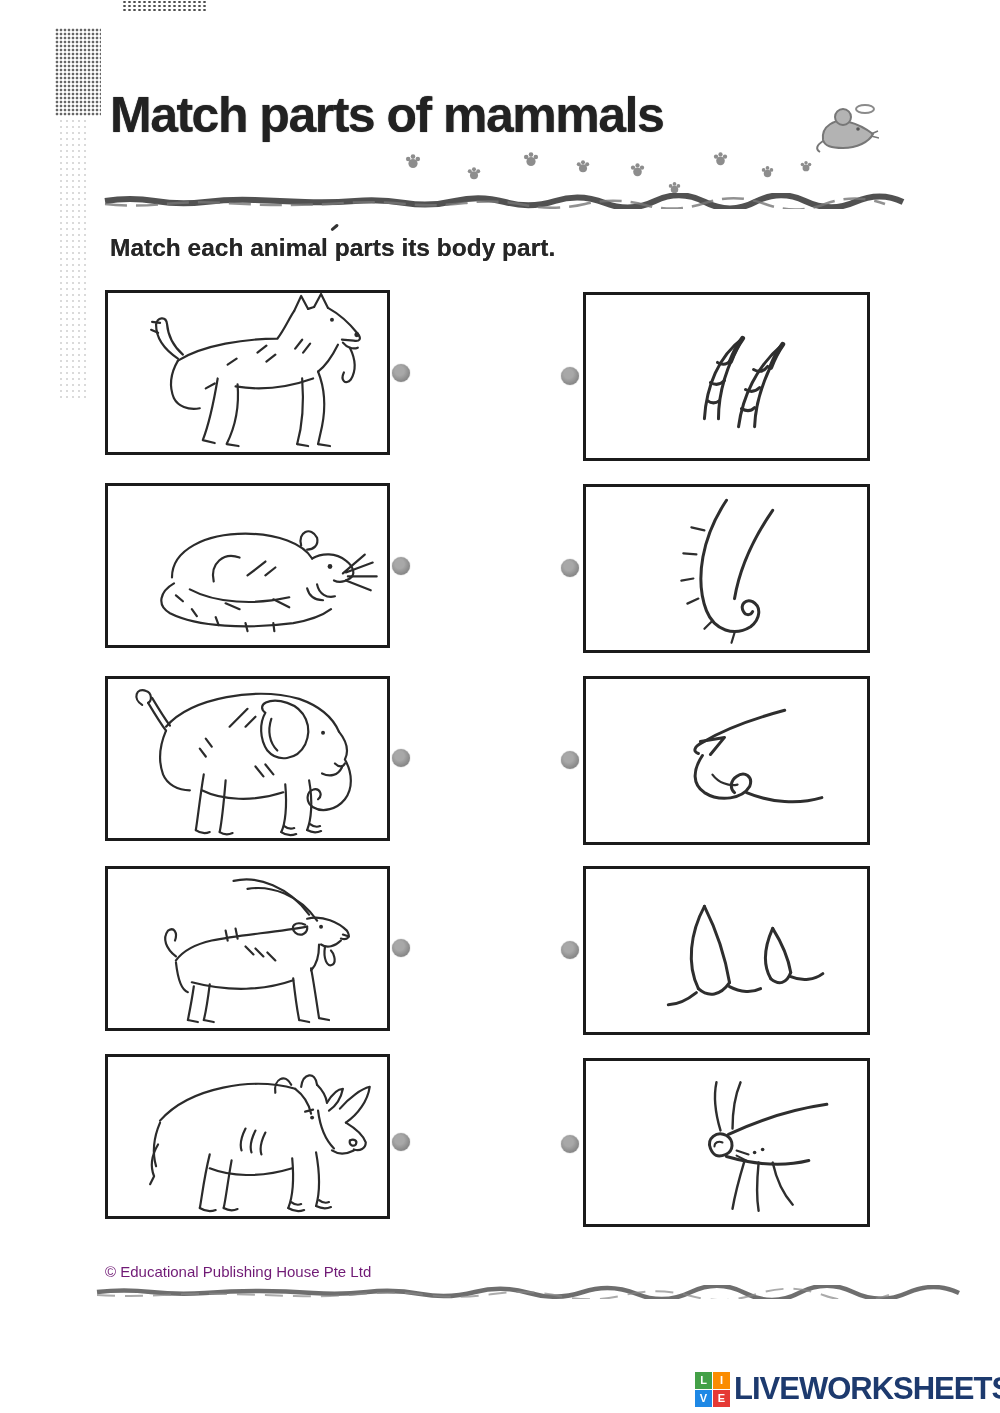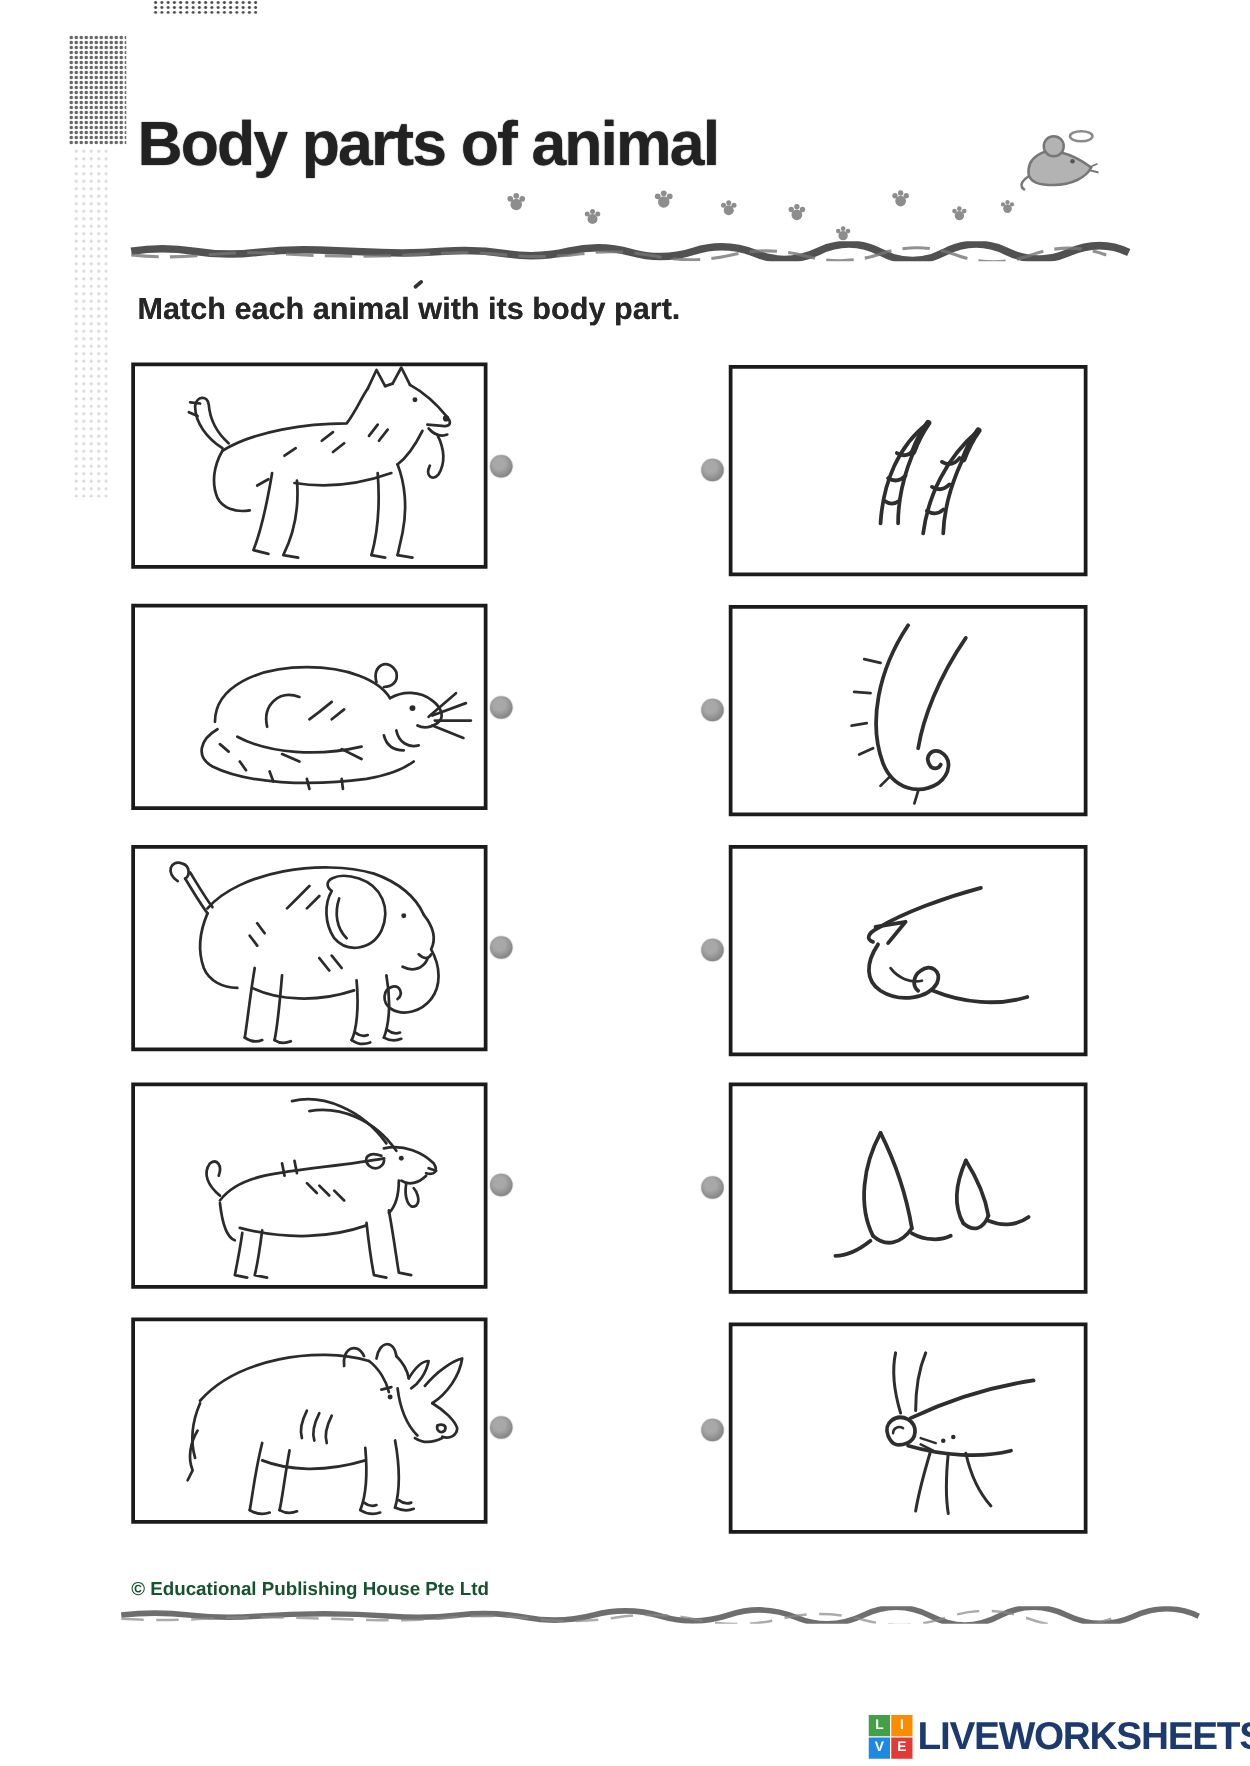--- a/index.html
+++ b/index.html
@@ -25,21 +25,21 @@
      background:#333;transform:rotate(-40deg);border-radius:2px;}
 
   .mbox{position:absolute;border:3px solid #1b1b1b;background:#fff;box-sizing:border-box;}
   .mbox svg{display:block;}
   .lbox{left:105px;width:285px;height:165px;}
   .rbox{left:583px;width:287px;height:169px;}
   .dot{position:absolute;width:18px;height:18px;border-radius:50%;
      background:radial-gradient(circle at 42% 38%, #a8a8a8 0 30%, #878787 70%, #9a9a9a);
      box-shadow:0 0 1px #777;}
 
-  .footer-copy{position:absolute;left:105px;top:1263px;font-size:15px;color:#14532d;font-weight:bold;}
+  .footer-copy{position:absolute;left:105px;top:1263px;font-size:15px;color:#701a75;}
   .hippo{position:absolute;left:798px;top:1230px;}
   .logo{position:absolute;left:695px;top:1371px;display:flex;align-items:center;}
   .logo-grid{display:grid;grid-template-columns:17px 17px;grid-template-rows:17px 17px;gap:1px;margin-right:4px;}
   .logo-sq{display:flex;align-items:center;justify-content:center;color:#fff;
      font-size:11px;font-weight:800;line-height:1;}
   .logo-text{font-size:31px;font-weight:800;letter-spacing:-1px;color:#1d3a6e;}
 
   .stroke{fill:none;stroke:#2b2b2b;stroke-width:2.2;stroke-linecap:round;stroke-linejoin:round;}
   .stroke3{fill:none;stroke:#2e2e2e;stroke-width:3;stroke-linecap:round;stroke-linejoin:round;}
   .fillspot{fill:#2b2b2b;stroke:none;}
@@ -57,21 +57,21 @@
         <circle cx="8" cy="3.6" r="2.3"></circle>
         <circle cx="12.8" cy="6" r="2.3"></circle>
       </g>
     </defs>
   </svg>
 
   <div class="noise-top-smudge"></div>
   <div class="noise-left-block"></div>
   <div class="noise-left-strip"></div>
 
-  <div class="title">Body parts of animal</div>
+  <div class="title">Match parts of mammals</div>
 
   <div class="mouse-clip">
     <svg width="66" height="54" viewBox="0 0 66 54">
       <ellipse cx="52" cy="9" rx="9" ry="4" fill="none" stroke="#8a8a8a" stroke-width="2"></ellipse>
       <path d="M10,40 C8,26 22,18 36,22 C48,25 56,31 60,34 C56,42 44,48 30,48 C18,48 12,46 10,40 Z" fill="#b3b3b3" stroke="#777" stroke-width="2"></path>
       <circle cx="30" cy="17" r="8" fill="#b3b3b3" stroke="#777" stroke-width="2"></circle>
       <circle cx="45" cy="29" r="1.8" fill="#555"></circle>
       <path d="M58,34 l7,-3 M58,36 l8,2" stroke="#777" stroke-width="1.5" fill="none"></path>
       <path d="M10,41 C4,45 2,49 7,52" stroke="#777" stroke-width="2" fill="none"></path>
     </svg>
@@ -105,21 +105,21 @@
         <use href="#pawprint"></use>
       </svg></span>
 
   <div class="rule" style="left:103px;top:193px">
     <svg width="802" height="16" viewBox="0 0 802 16">
       <path d="M2,8 q25,-4 50,0 t50,1 t50,-2 t50,2 t50,-1 t50,2 t50,-2 t50,1 t50,-1 t50,2 t50,-2 t50,1 t50,0 t50,-1 t50,1 t48,0" fill="none" stroke="#3e3e3e" stroke-width="6" opacity=".9"></path>
       <path d="M2,11 q30,3 60,0 t60,-1 t60,2 t60,-2 t60,1 t60,-1 t60,2 t60,-1 t60,1 t60,-2 t60,1 t60,0 t60,0" fill="none" stroke="#767676" stroke-width="2.5" stroke-dasharray="22 9" opacity=".8"></path>
     </svg>
   </div>
 
-  <div class="instruction">Match each animal with its body part.</div>
+  <div class="instruction">Match each animal parts its body part.</div>
   <div class="scan-apostrophe"></div>
 
   <div class="mbox lbox" style="top:290px">
     <svg width="279" height="159" viewBox="0 0 280 160">
       <g class="stroke">
         <path d="M70,68 C96,52 138,46 170,46 C177,37 181,27 187,18"></path>
         <path d="M187,18 L194,3 L201,16"></path>
           <path d="M201,16 L207,14"></path>
           <path d="M207,14 L214,1 L221,15"></path>
         <path d="M221,15 C232,21 243,31 251,41 C255,46 253,49 247,48 L235,47"></path>

